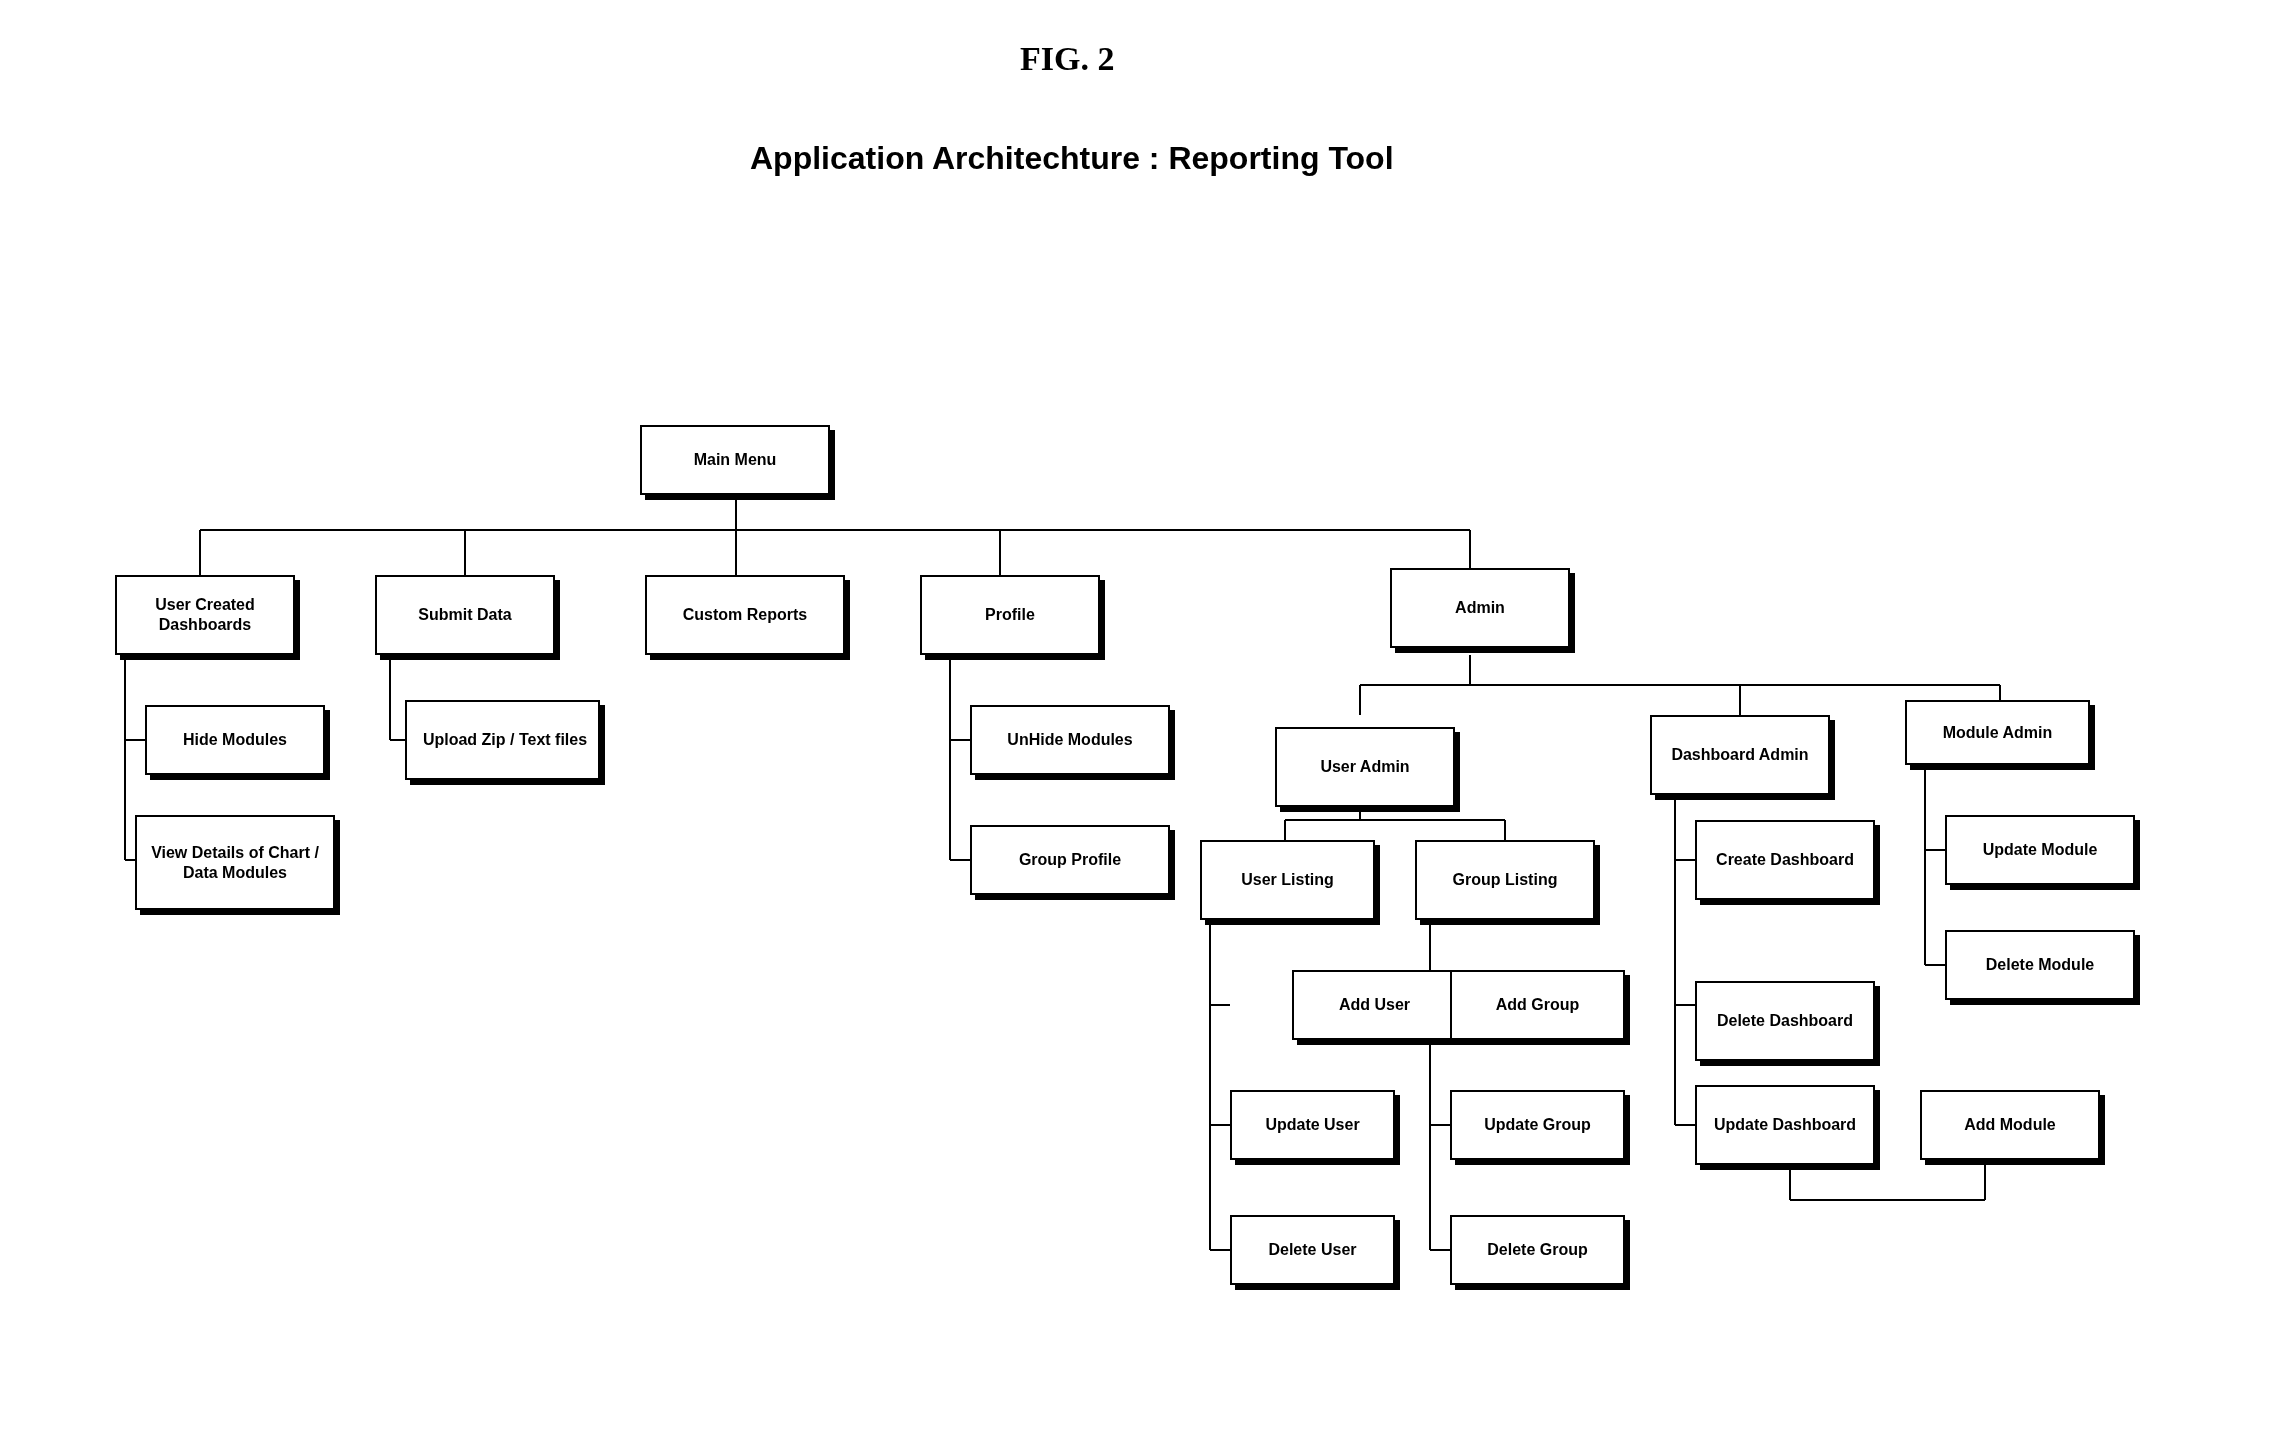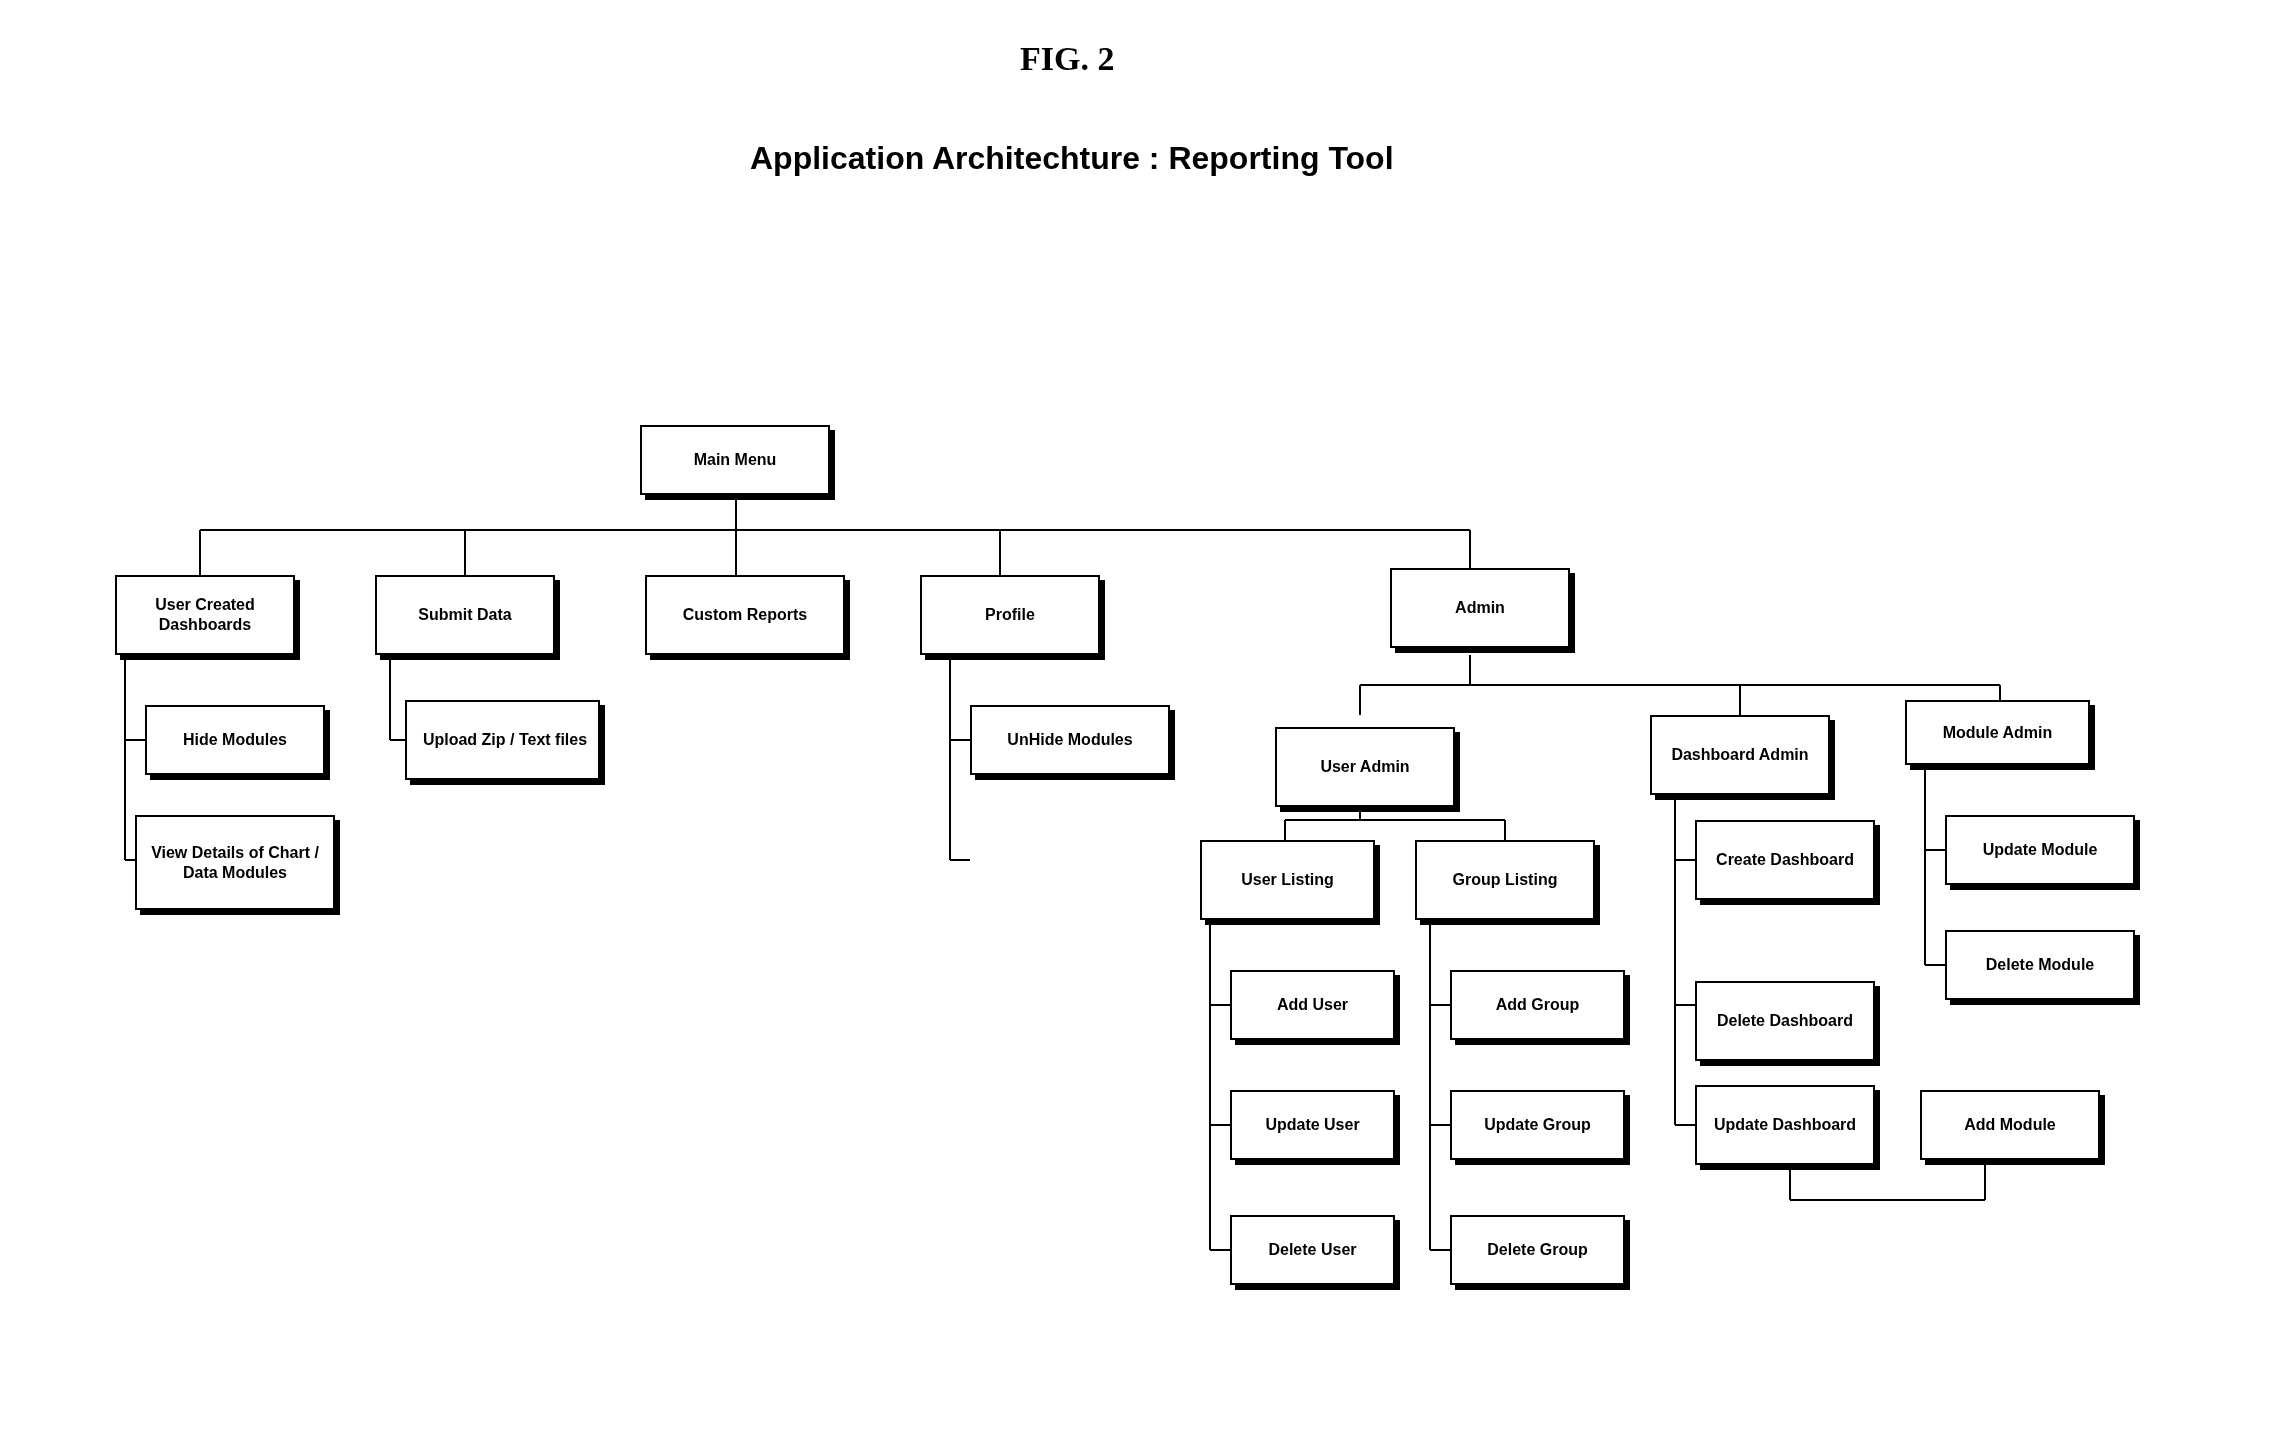--- a/index.html
+++ b/index.html
@@ -133,29 +133,30 @@
   <div class="node" style="left:625px; top:555px; width:200px; height:80px;">Custom Reports</div>
   <div class="node" style="left:900px; top:555px; width:180px; height:80px;">Profile</div>
   <div class="node" style="left:1370px; top:548px; width:180px; height:80px;">Admin</div>
 
   <div class="node" style="left:125px; top:685px; width:180px; height:70px;">Hide Modules</div>
   <div class="node" style="left:115px; top:795px; width:200px; height:95px;">View Details of Chart / Data Modules</div>
 
   <div class="node" style="left:385px; top:680px; width:195px; height:80px;padding-left:11px;">Upload Zip / Text files</div>
 
   <div class="node" style="left:950px; top:685px; width:200px; height:70px;">UnHide Modules</div>
+  <div class="node" style="left:950px; top:805px; width:200px; height:70px;">Group Profile</div>
 
   <div class="node" style="left:1255px; top:695px; width:180px; height:80px;margin-top:12px;">User Admin</div>
   <div class="node" style="left:1630px; top:695px; width:180px; height:80px;">Dashboard Admin</div>
   <div class="node" style="left:1885px; top:680px; width:185px; height:65px;">Module Admin</div>
 
   <div class="node" style="left:1180px; top:820px; width:175px; height:80px;">User Listing</div>
   <div class="node" style="left:1395px; top:820px; width:180px; height:80px;">Group Listing</div>
 
-  <div class="node" style="left:1210px; top:950px; width:165px; height:70px;">Add User</div>
+  <div class="node" style="left:1272px; top:950px; width:165px; height:70px;">Add User</div>
   <div class="node" style="left:1210px; top:1070px; width:165px; height:70px;">Update User</div>
   <div class="node" style="left:1210px; top:1195px; width:165px; height:70px;">Delete User</div>
 
   <div class="node" style="left:1430px; top:950px; width:175px; height:70px;">Add Group</div>
   <div class="node" style="left:1430px; top:1070px; width:175px; height:70px;">Update Group</div>
   <div class="node" style="left:1430px; top:1195px; width:175px; height:70px;">Delete Group</div>
 
   <div class="node" style="left:1675px; top:800px; width:180px; height:80px;">Create Dashboard</div>
   <div class="node" style="left:1675px; top:945px; width:180px; height:80px;margin-top:16px;">Delete Dashboard</div>
   <div class="node" style="left:1675px; top:1065px; width:180px; height:80px;">Update Dashboard</div>

